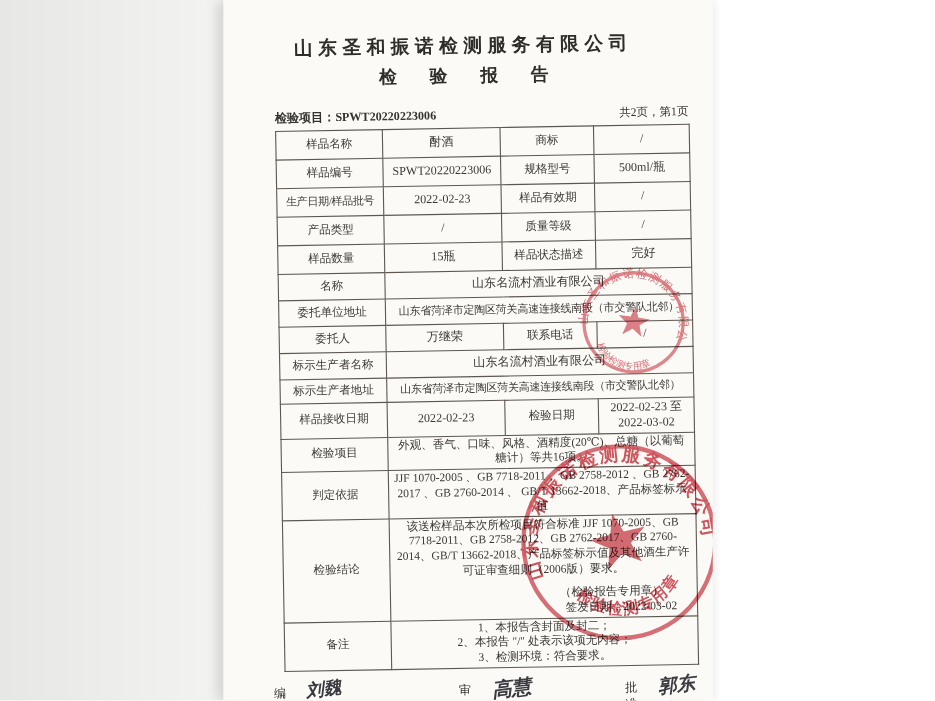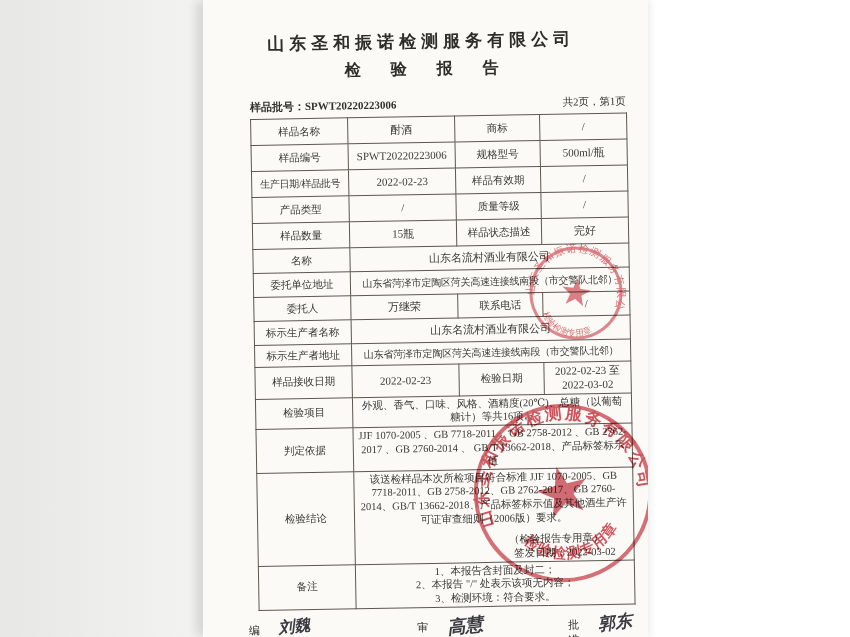--- a/index.html
+++ b/index.html
@@ -51,21 +51,21 @@
 
 <div class="canvas">
   <div class="page">
     <div class="content">
 
       <div class="company-title">山东圣和振诺检测服务有限公司</div>
       <div class="report-title">检 验 报 告</div>
 
       <div class="meta">
         <div class="left">
-          <span>样品批号：</span><span>SPWT20220223006</span>
+          <span>检验项目：</span><span>SPWT20220223006</span>
         </div>
         <div class="right">共2页，第1页</div>
       </div>
 
       <table class="report">
         <colgroup>
             <col style="width:97px">
             <col style="width:107px">
             <col style="width:85px">
             <col style="width:87px">

